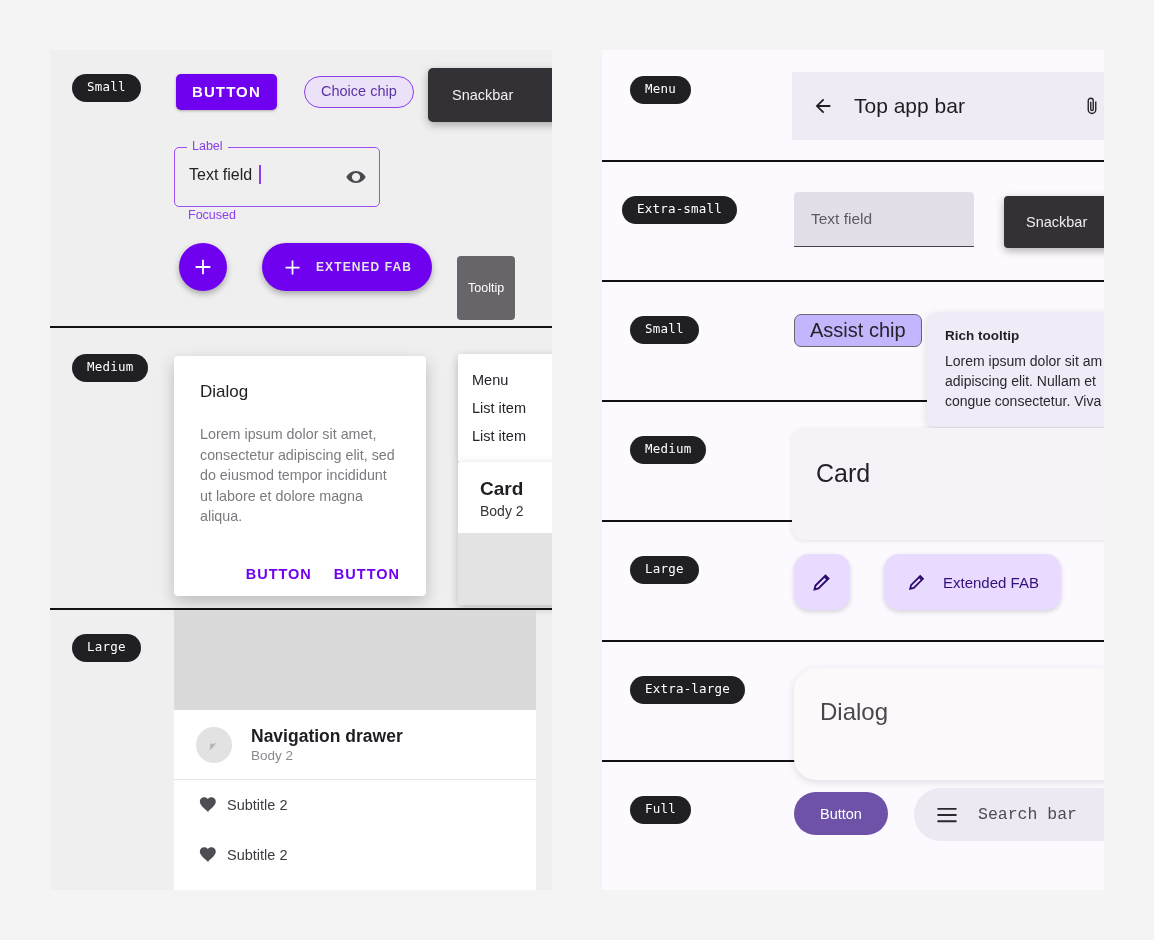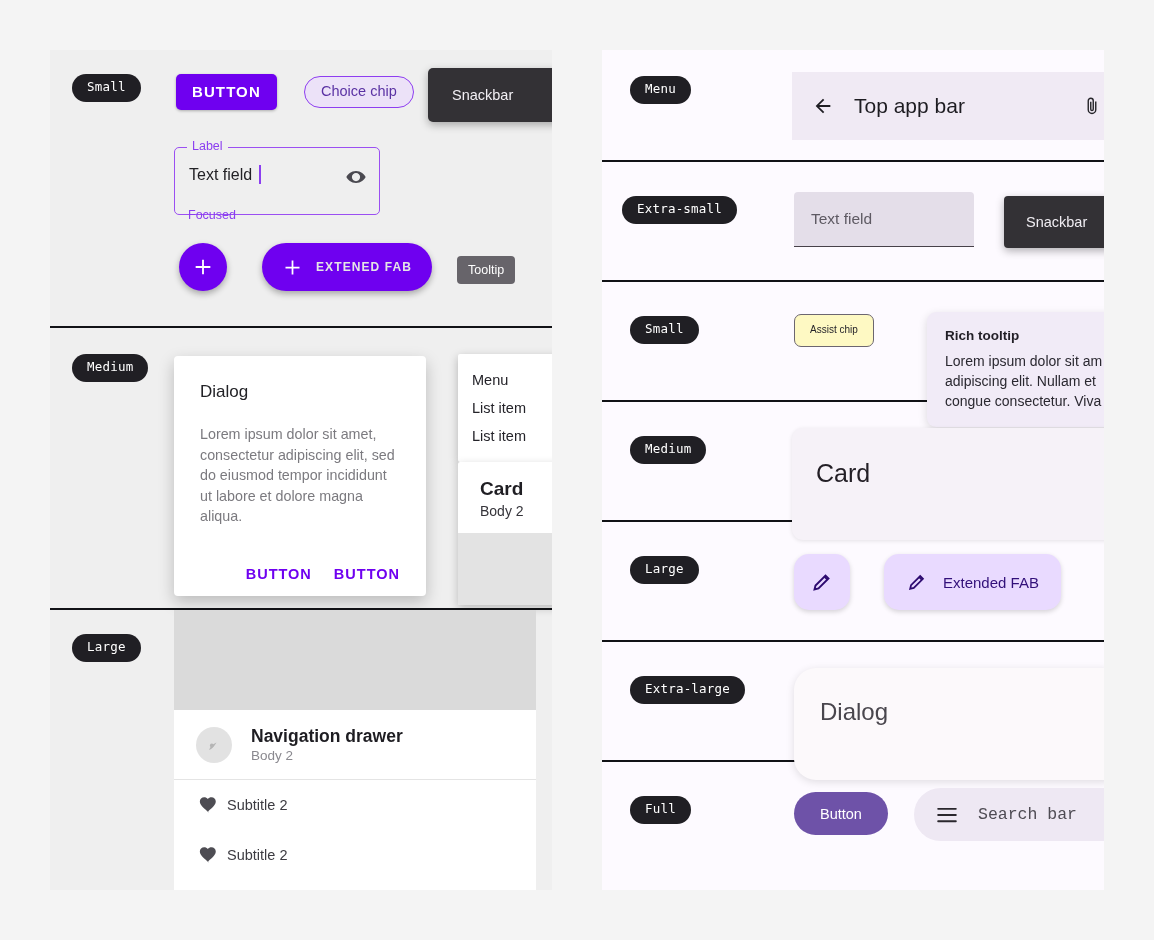--- a/index.html
+++ b/index.html
@@ -75,21 +75,21 @@
     padding: 19px 24px;
     box-shadow: 0 3px 8px rgba(0,0,0,.3);
     white-space: nowrap;
   }
 
   
   .tf-outlined {
     position: absolute;
     border: 1.6px solid #9b4ff2;
     border-radius: 5px;
-    height: 68px;
+    height: 60px;
     background: transparent;
   }
   .tf-notch {
     position: absolute;
     top: -9px; left: 12px;
     background: #efefef;
     padding: 0 5px;
     color: #8b3ef0;
     font-size: 12.5px;
     line-height: 14px;
@@ -138,21 +138,21 @@
   .fab-extended .lbl {
     color: #e5e5e5; font-size: 12px;
     font-weight: bold; letter-spacing: 1.1px;
   }
   .tooltip-plain {
     position: absolute;
     background: #67646a;
     color: #fff;
     font-size: 12.5px;
     border-radius: 4px;
-    padding: 7px 11px;
+    padding: 25px 11px;
   }
 
   
   .dialog-left {
     position: absolute;
     background: #ffffff;
     border-radius: 4px;
     box-shadow: 0 6px 16px rgba(0,0,0,.22);
     padding: 26px 26px 14px 26px;
   }
@@ -248,26 +248,26 @@
     color: #f0edf2;
     font-size: 14.5px;
     border-radius: 4px;
     padding: 18px 22px;
     box-shadow: 0 3px 8px rgba(0,0,0,.3);
     white-space: nowrap;
   }
 
   .assist-chip {
     position: absolute;
-    background: #fef9c3;
+    background: #c4b5fd;
     border: 1.2px solid #6c6670;
     border-radius: 7px;
     height: 33px; line-height: 30px;
     padding: 0 15px;
-    font-size: 10px;
+    font-size: 20px;
     color: #25242a;
     cursor: pointer;
   }
 
   .rich-tooltip {
     position: absolute;
     background: #f1ebf7;
     border-radius: 9px;
     padding: 16px 18px;
     box-shadow: 0 3px 10px rgba(0,0,0,.14);

